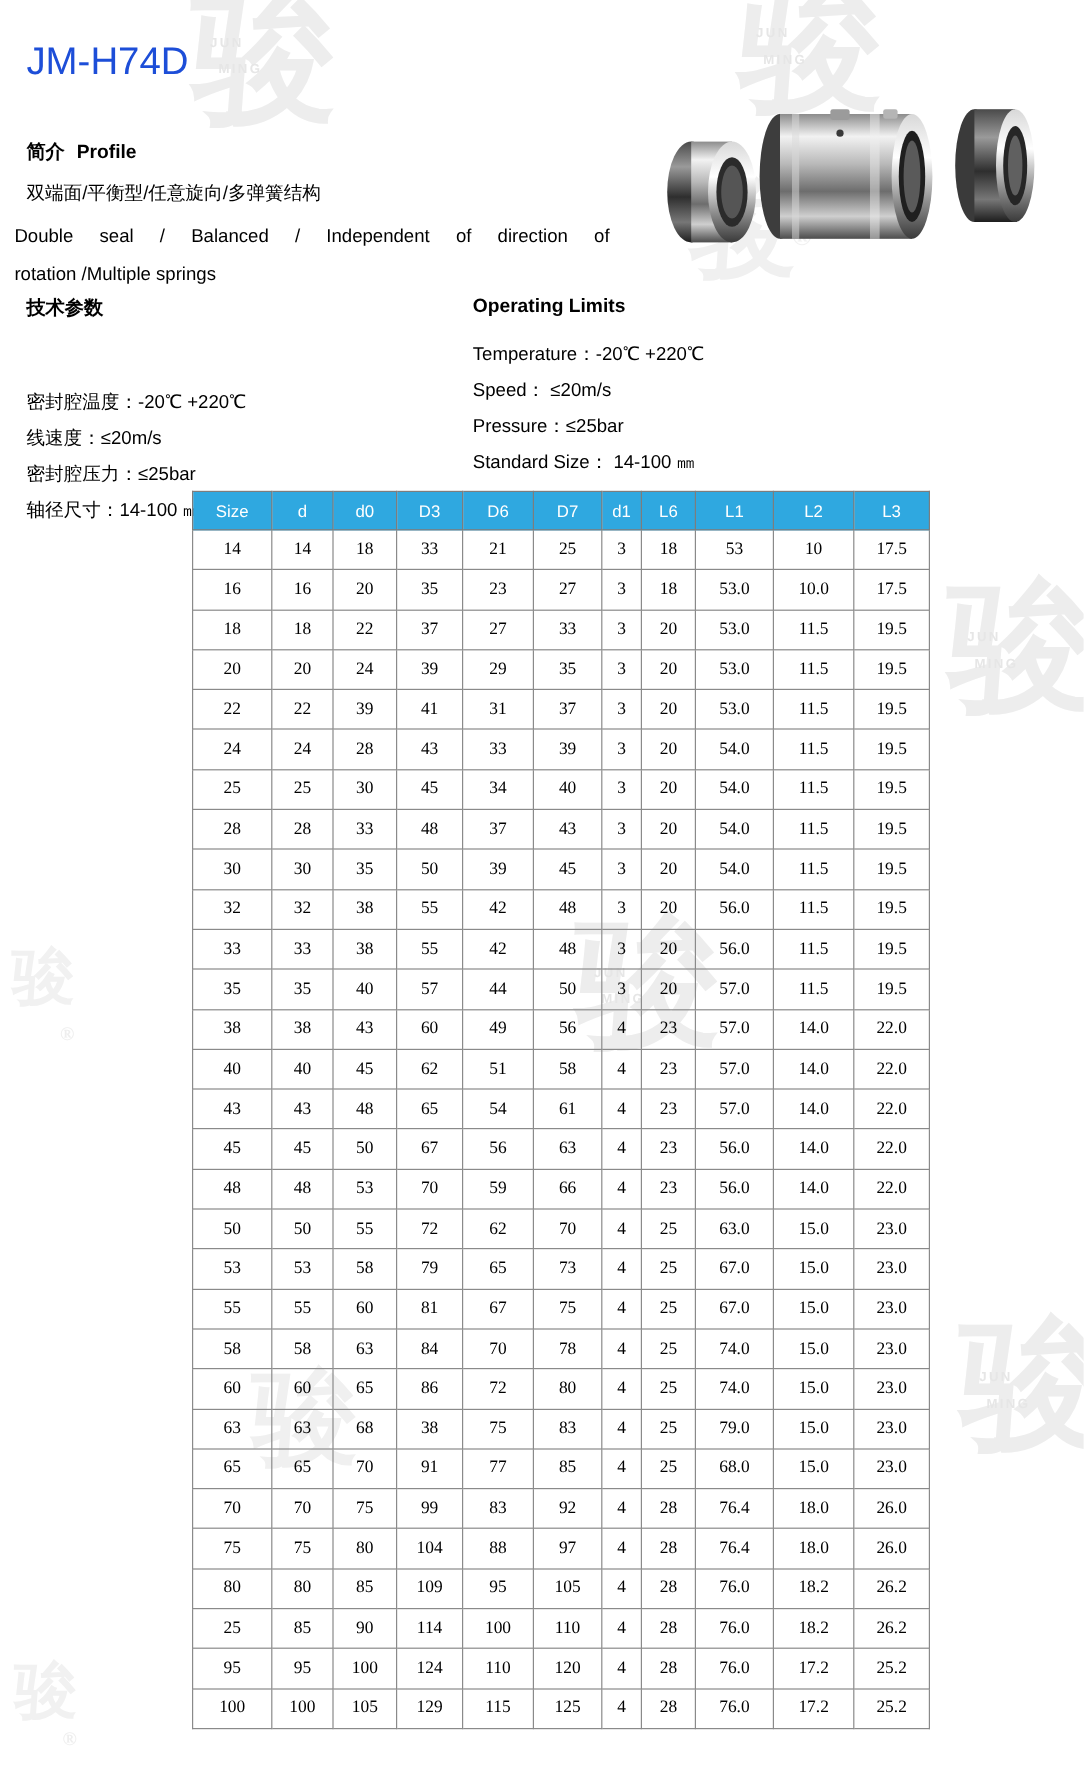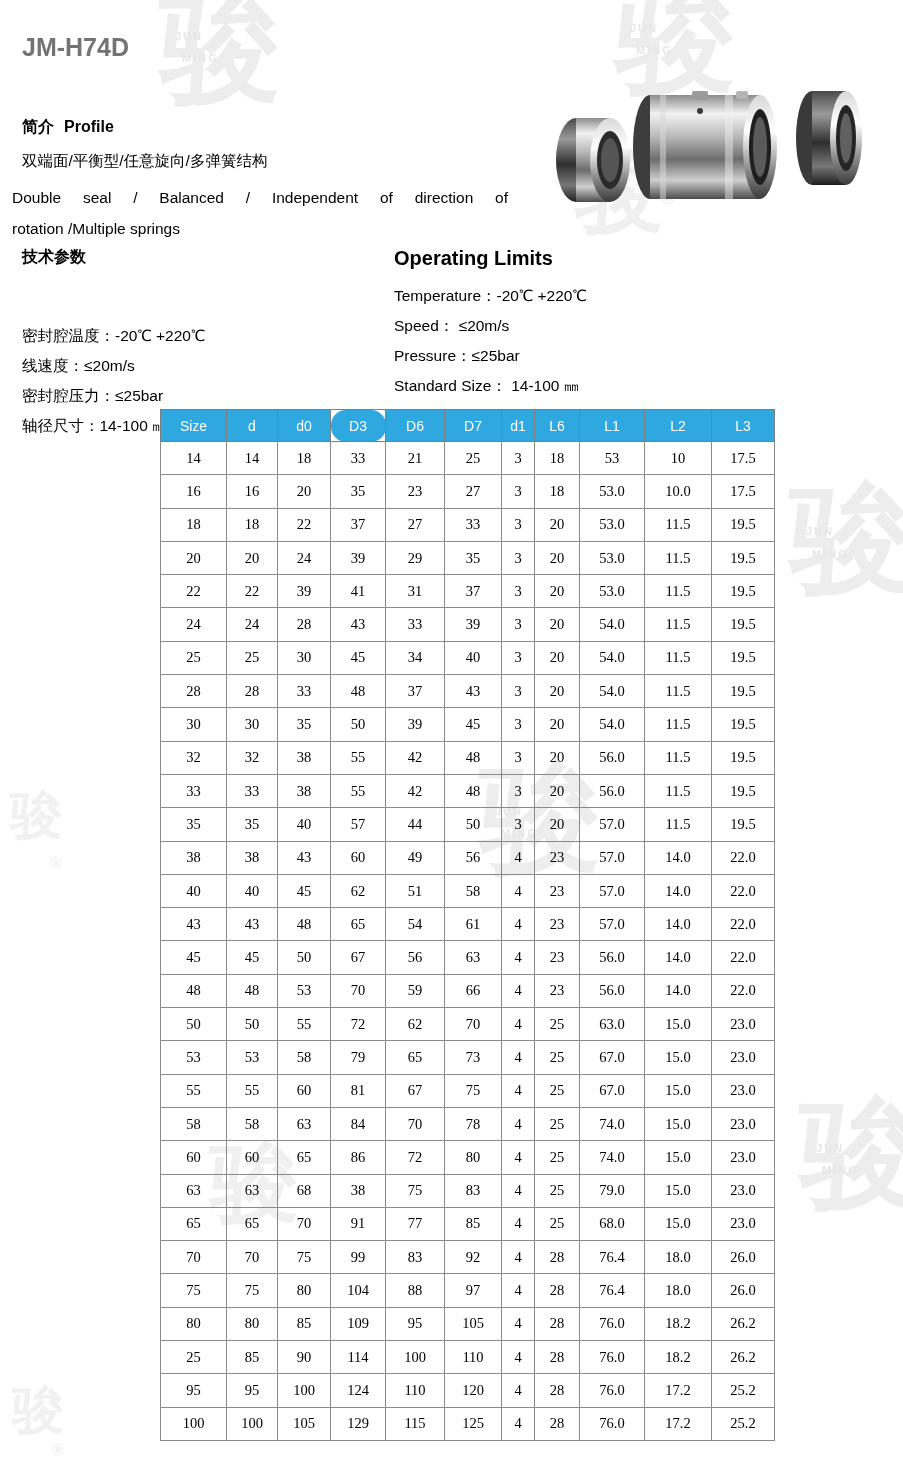--- a/index.html
+++ b/index.html
@@ -43,23 +43,23 @@
     position: relative;
     z-index: 2;
     padding: 0;
   }
 
   
   .title {
     position: absolute;
     left: 22px;
     top: 33px;
-    font-size: 25px;
-    font-weight: bold;
-    color: #737373;
+    font-size: 32px;
+    font-weight: normal;
+    color: #1d4ed8;
     letter-spacing: 0px;
   }
 
   
   .profile-head {
     position: absolute;
     left: 22px;
     top: 117px;
     font-size: 16px;
     font-weight: bold;
@@ -91,21 +91,21 @@
     position: absolute;
     left: 22px;
     top: 247px;
     font-size: 16px;
     font-weight: bold;
   }
   .specs-head-en {
     position: absolute;
     left: 394px;
     top: 247px;
-    font-size: 20px;
+    font-size: 16px;
     font-weight: bold;
   }
 
   .spec-list {
     position: absolute;
     left: 22px;
     top: 281px;
     font-size: 15.5px;
     line-height: 30px;
     margin-top: 40px;
@@ -152,21 +152,21 @@
   table.dims td {
     height: 32.3px;
     border: 1px solid #8a8a8a;
     padding: 0;
     text-align: center;
     background: transparent;
   }
   .c-size { width: 65px; }
   .c-d    { width: 50px; }
   .c-d0   { width: 52px; }
-  .c-D3   { width: 54px; border-radius: 15px; }
+  .c-D3   { width: 54px; }
   .c-D6   { width: 58px; }
   .c-D7   { width: 56px; }
   .c-d1   { width: 32px; }
   .c-L6   { width: 44px; }
   .c-L1   { width: 64px; }
   .c-L2   { width: 66px; }
   .c-L3   { width: 62px; }
 </style>
 </head>
 <body>

